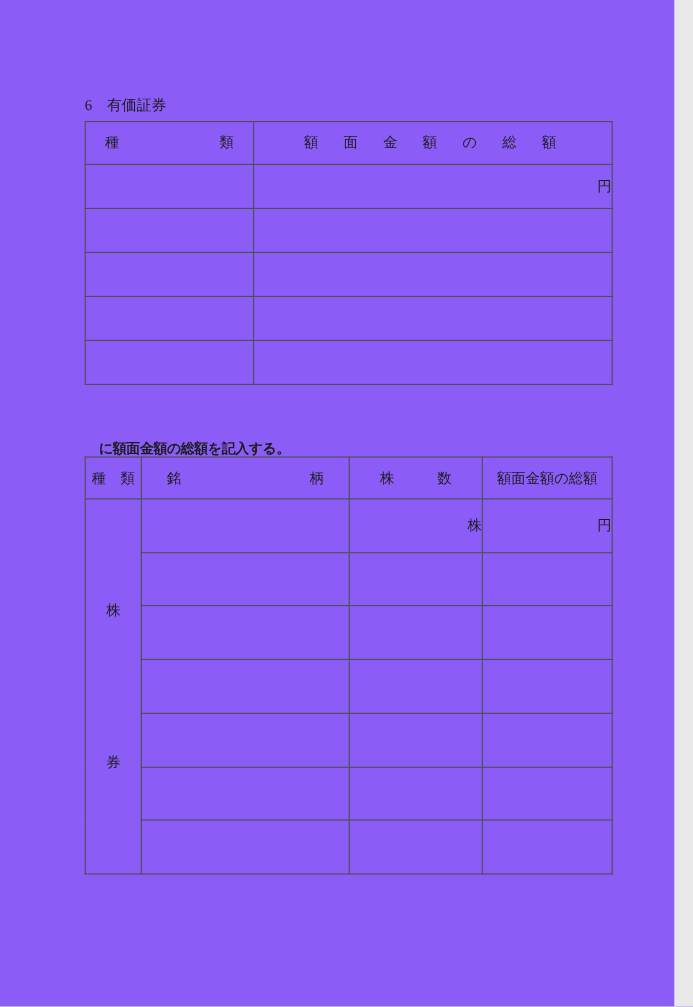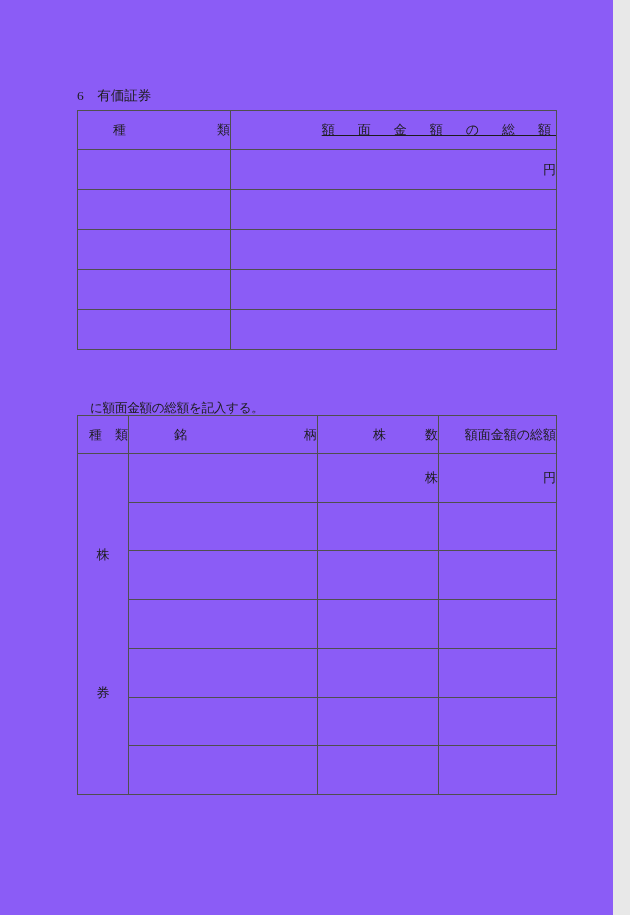--- a/index.html
+++ b/index.html
@@ -22,37 +22,36 @@
     table-layout:fixed;
   }
   table.formtable th, table.formtable td {
     border:1px solid #4f4f4f;
     font-weight:normal;
     font-size:13px;
     padding:0;
     vertical-align:middle;
     overflow:hidden;
     white-space:pre;
-    text-align:right;
   }
   
   .t1 { left:77px; top:110px; width:479px; }
   .t1 tr.hdr  { height:39px; }
   .t1 tr.data { height:40px; }
   .t1 th { text-align:center; }
-  .t1 .hdr-amount { letter-spacing:5px;text-decoration:underline; }
+  .t1 .hdr-amount { letter-spacing:5px; }
   .unit-cell { text-align:right; padding-right:8px; }
   
   .note {
     position:absolute; left:71px; top:356px;
     font-size:12.6px; line-height:21px;
     letter-spacing:-0.3px;
     white-space:pre;
   }
-  .note-line2 { padding-left:19px; }
+  .note-line2 { padding-left:19px;font-weight:bold; }
   
   .t2 { left:77px; top:415px; width:479px; }
   .t2 tr.hdr  { height:38px; }
   .t2 tr.data { height:40px; }
   .t2 th { text-align:center; }
   .cat-cell { vertical-align:middle; }
   .cat-inner {
     height:276px;
     display:flex; flex-direction:column;
     justify-content:space-around; align-items:center;

